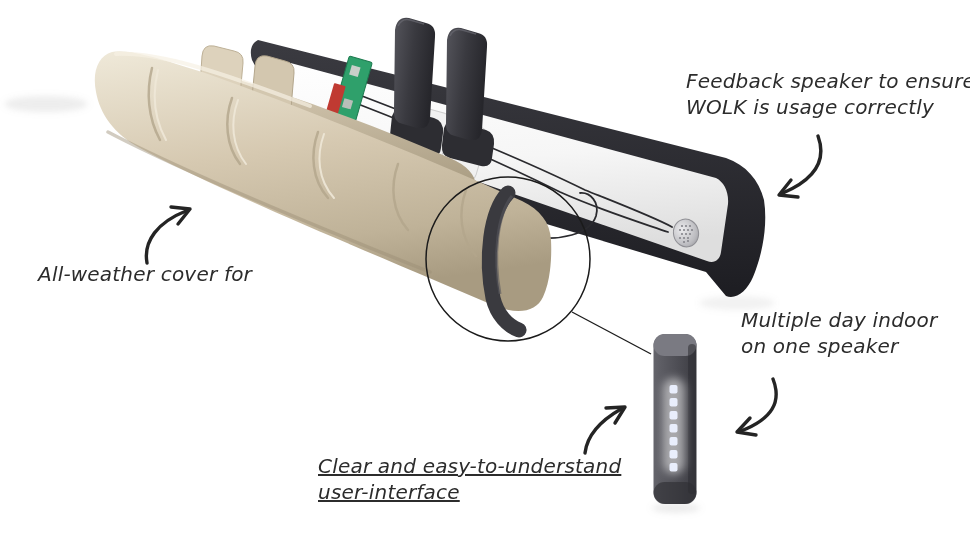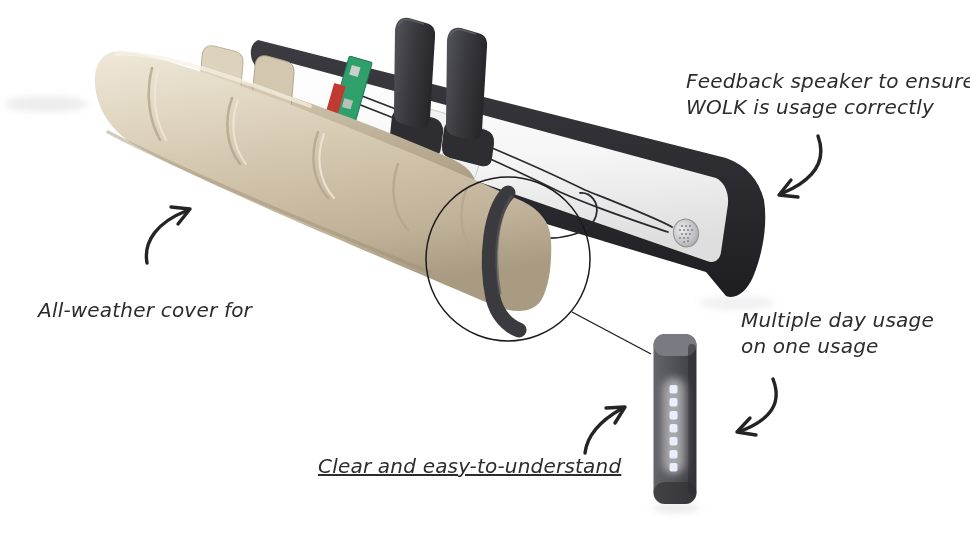--- a/index.html
+++ b/index.html
@@ -6,21 +6,21 @@
   .stage{
     position:relative;width:970px;height:541px;background:#ffffff;overflow:hidden;
     font-family:"DejaVu Sans","Liberation Sans",sans-serif;
   }
   .stage svg{position:absolute;left:0;top:0;}
   .note{
     position:absolute;font-style:italic;font-size:20px;line-height:26px;
     color:#2c2c2c;letter-spacing:.2px;white-space:nowrap;
   }
   .note-feedback{left:686px;top:68px;}
-  .note-allweather{left:38px;top:261px;margin-top:36px;}
+  .note-allweather{left:38px;top:261px;}
   .note-battery{left:741px;top:307px;}
   .note-ui{left:318px;top:453px;text-decoration:underline;}
 </style>
 </head>
 <body>
 
 <div class="stage">
 
   <svg width="970" height="541" viewBox="0 0 970 541">
     <defs>
@@ -202,21 +202,22 @@
   <div class="note note-feedback">
     <div>Feedback speaker to ensure</div>
     <div>WOLK is usage correctly</div>
   </div>
 
   <div class="note note-allweather">
     <div>All-weather cover for</div>
   </div>
 
   <div class="note note-battery">
-    <div>Multiple day usage</div>
-    <div>on one usage</div>
+    <div>Multiple day indoor</div>
+    <div>on one speaker</div>
   </div>
 
   <div class="note note-ui">
     <div>Clear and easy-to-understand</div>
+    <div>user-interface</div>
   </div>
 
 </div>
 
 </body></html>

